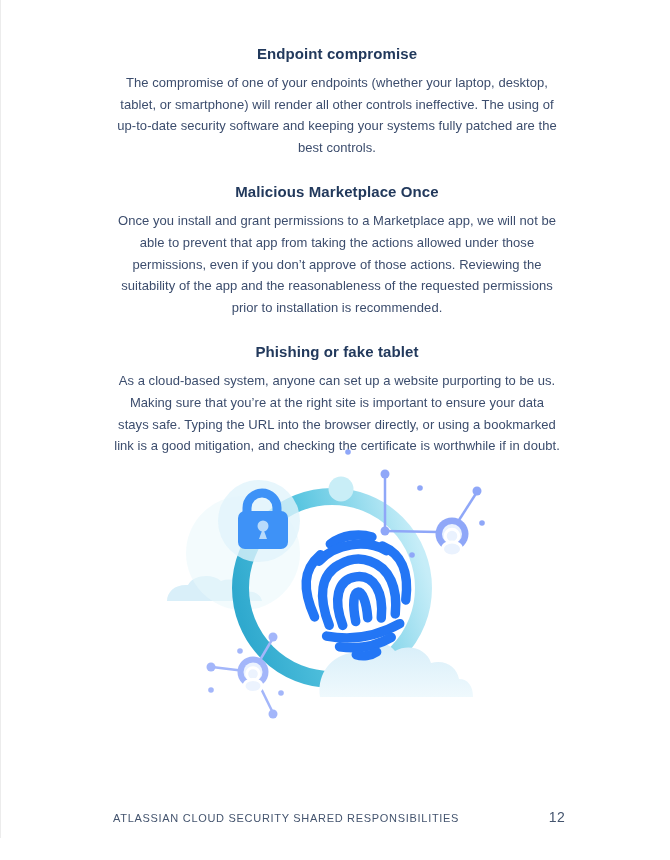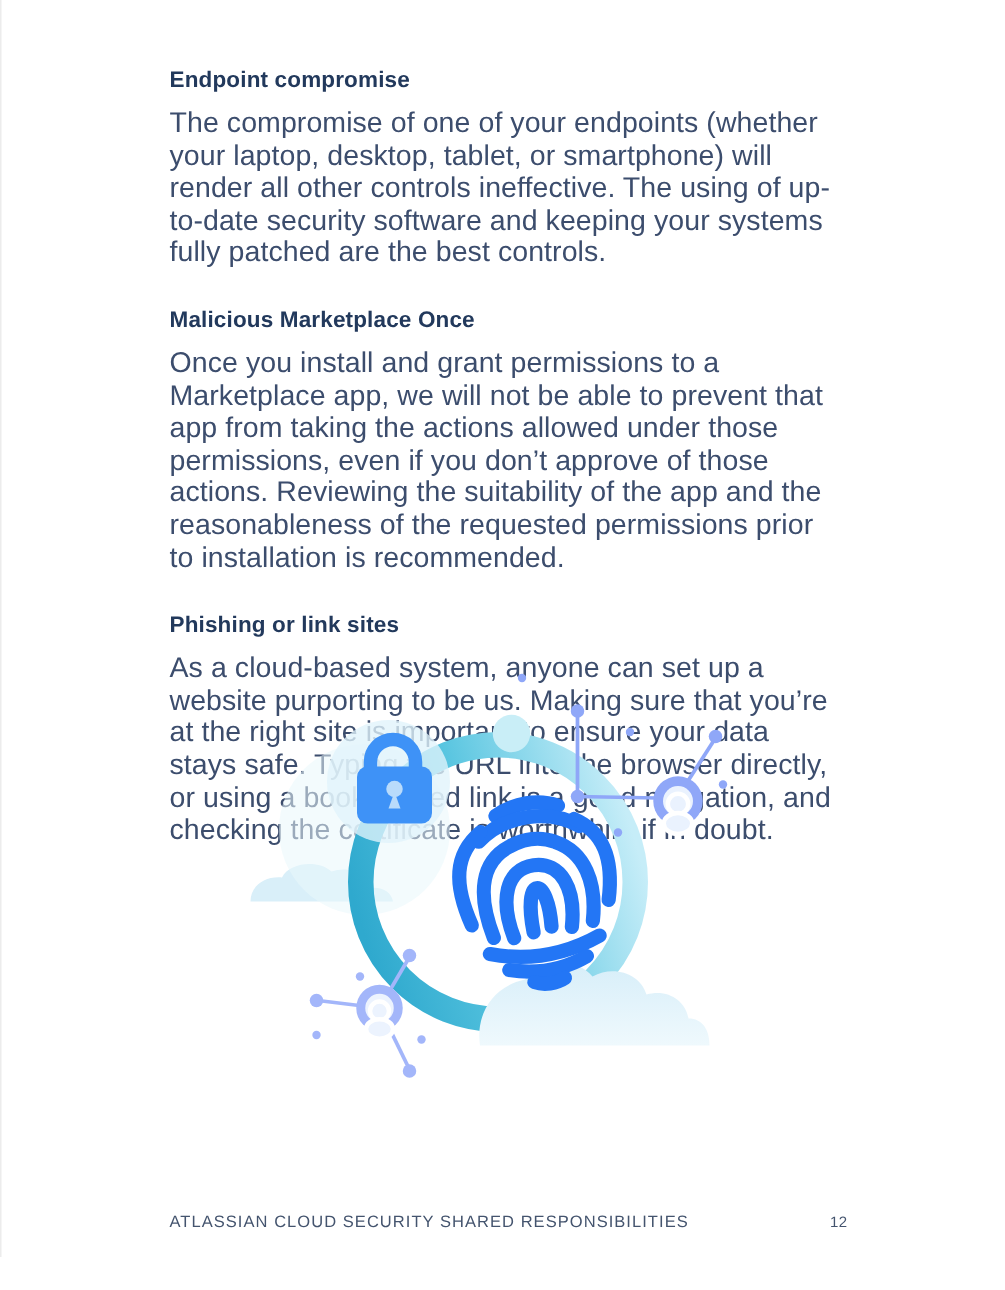--- a/index.html
+++ b/index.html
@@ -2,55 +2,55 @@
 <html><head>
 <meta charset="utf-8">
 <style>
   html,body{margin:0;padding:0;background:#ffffff;}
   .page{
     position:relative;width:670px;height:860px;background:#ffffff;overflow:hidden;
     font-family:"Liberation Sans", sans-serif;
   }
   .page-edge{position:absolute;left:0;top:0;width:1px;height:838px;background:#ececec;}
   .content{position:absolute;left:113px;top:44px;width:448px;}
-  .section{margin:0 0 24px 0;}
+  .section{margin:0 0 24px 0;text-align:center;}
   .section-heading{
     margin:0 0 9px 0;font-size:15px;line-height:19px;font-weight:700;
     color:#22395c;letter-spacing:.1px;
   }
   .section-body{
-    margin:0;font-size:19px;line-height:21.6px;color:#3c4d6d;letter-spacing:.05px;
+    margin:0;font-size:13px;line-height:21.6px;color:#3c4d6d;letter-spacing:.05px;
   }
   .illustration{position:absolute;left:130px;top:438px;width:410px;height:300px;}
   .footer{
     position:absolute;left:113px;top:809px;width:452px;
     display:flex;justify-content:space-between;align-items:baseline;
   }
   .footer-title{
     font-size:11px;letter-spacing:.7px;color:#44546e;font-weight:400;
   }
-  .footer-page{font-size:10px;color:#44546e;font-weight:400;letter-spacing:.3px;}
+  .footer-page{font-size:14px;color:#44546e;font-weight:400;letter-spacing:.3px;}
 </style>
 </head>
 <body>
 
 <div class="page">
   <div class="page-edge"></div>
 
   <div class="content">
     <div class="section">
       <h2 class="section-heading">Endpoint compromise</h2>
       <p class="section-body">The compromise of one of your endpoints (whether your laptop, desktop, tablet, or smartphone) will render all other controls ineffective. The using of up-to-date security software and keeping your systems fully patched are the best controls.</p>
     </div>
     <div class="section">
       <h2 class="section-heading">Malicious Marketplace Once</h2>
       <p class="section-body">Once you install and grant permissions to a Marketplace app, we will not be able to prevent that app from taking the actions allowed under those permissions, even if you don’t approve of those actions. Reviewing the suitability of the app and the reasonableness of the requested permissions prior to installation is recommended.</p>
     </div>
     <div class="section">
-      <h2 class="section-heading">Phishing or link sites</h2>
+      <h2 class="section-heading">Phishing or fake tablet</h2>
       <p class="section-body">As a cloud-based system, anyone can set up a website purporting to be us. Making sure that you’re at the right site is important to ensure your data stays safe. Typing the URL into the browser directly, or using a bookmarked link is a good mitigation, and checking the certificate is worthwhile if in doubt.</p>
     </div>
   </div>
 
   <svg class="illustration" viewBox="130 438 410 300" aria-hidden="true">
     <defs>
       <linearGradient id="ringGrad" x1="0%" y1="65%" x2="100%" y2="35%">
         <stop offset="0%" stop-color="#2fa9ce"></stop>
         <stop offset="45%" stop-color="#58c5e0"></stop>
         <stop offset="100%" stop-color="#c6edf8"></stop>

